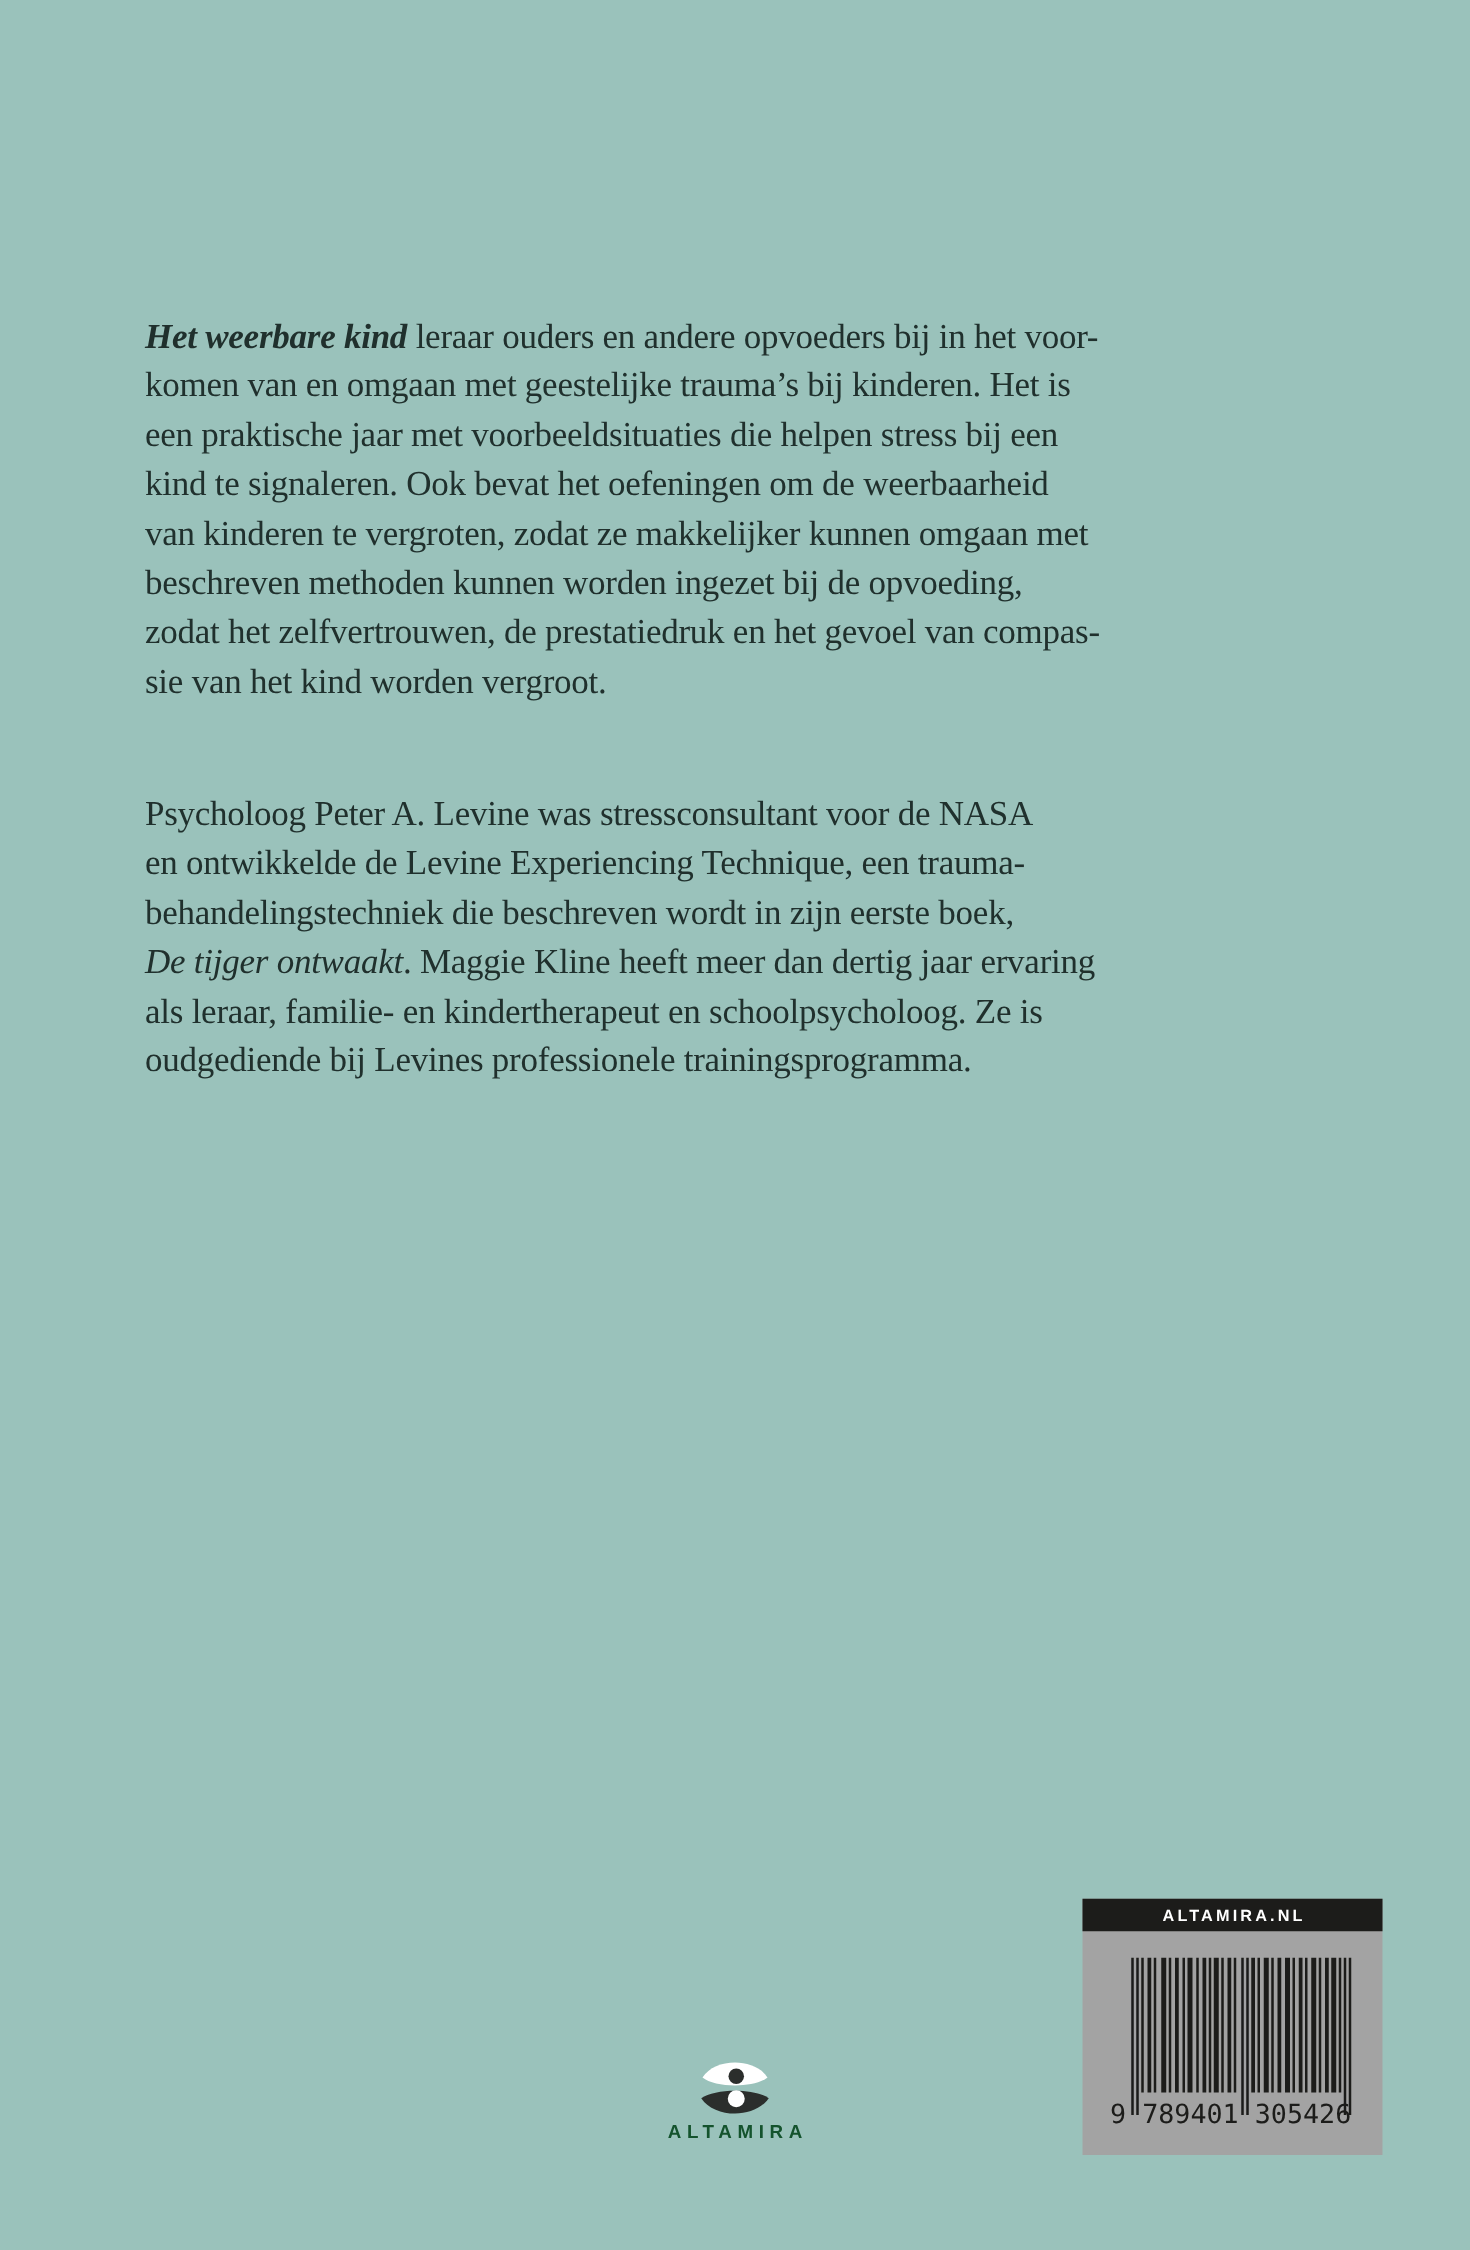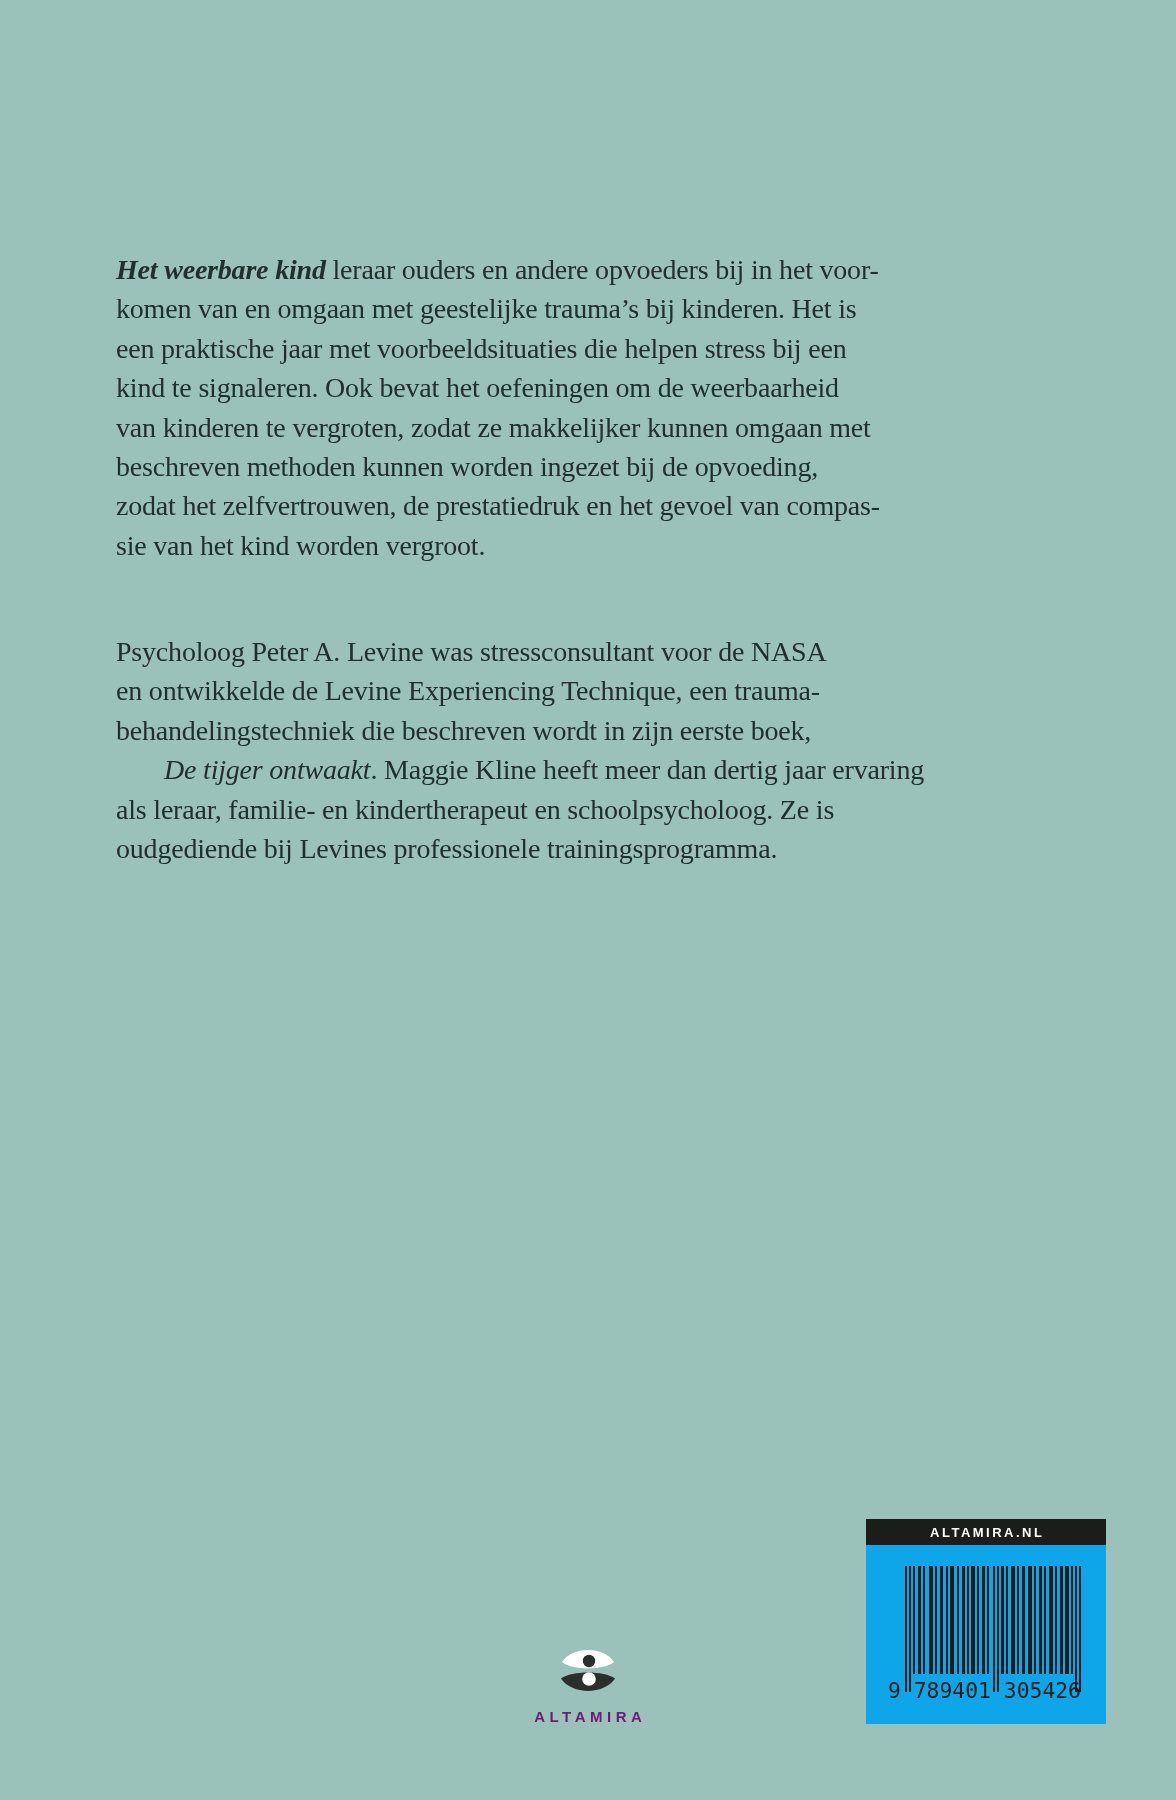--- a/index.html
+++ b/index.html
@@ -19,51 +19,50 @@
     font-size: 28px;
     line-height: 39.4px;
     letter-spacing: -0.2px;
   }
   #blurb-block { top: 250px; }
   #bio-block   { top: 632px; font-family: Liberation Serif, serif; }
 
   .line { display: block; white-space: nowrap; }
 
   .lead-title  { font-weight: bold; font-style: italic; text-align: right; }
-  .ref-title   { font-style: italic; margin-left: 48px; }
+  .ref-title   { font-style: italic; }
 
   
   .logo {
     position: absolute;
     top: 1645px;
     left: 0;
     width: 100%;
     display: flex;
     flex-direction: column;
     align-items: center;
   }
   .logo-mark { display: block; }
   .logo-word {
-    margin-top: 11px;
     font-family: "Liberation Sans", sans-serif;
     font-size: 15px;
     font-weight: bold;
     letter-spacing: 4.5px;
-    color: #701a75;
+    color: #14532d;
     text-indent: 4.5px; 
   }
 
   
   .barcode-box {
     position: absolute;
     left: 866px;
     top: 1519px;
     width: 240px;
     height: 205px;
-    background: #0ea5e9;
+    background: #a3a3a3;
     box-sizing: border-box;
   }
   .barcode-header {
     height: 26px;
     background: #1c1c1a;
     color: #ffffff;
     font-family: "Liberation Sans", sans-serif;
     font-size: 13px;
     font-weight: bold;
     letter-spacing: 2.5px;

